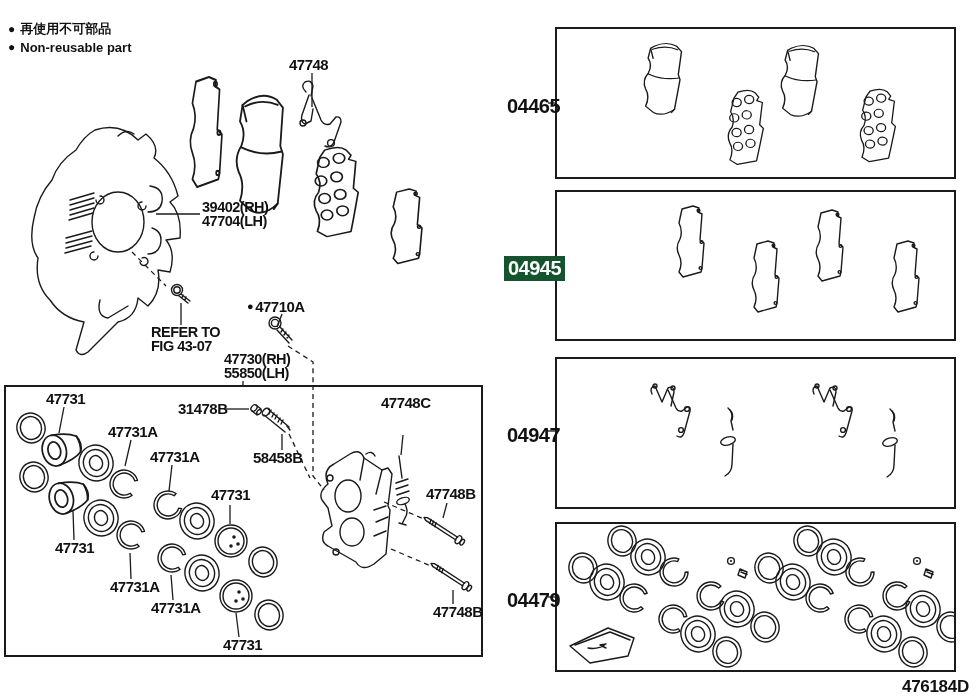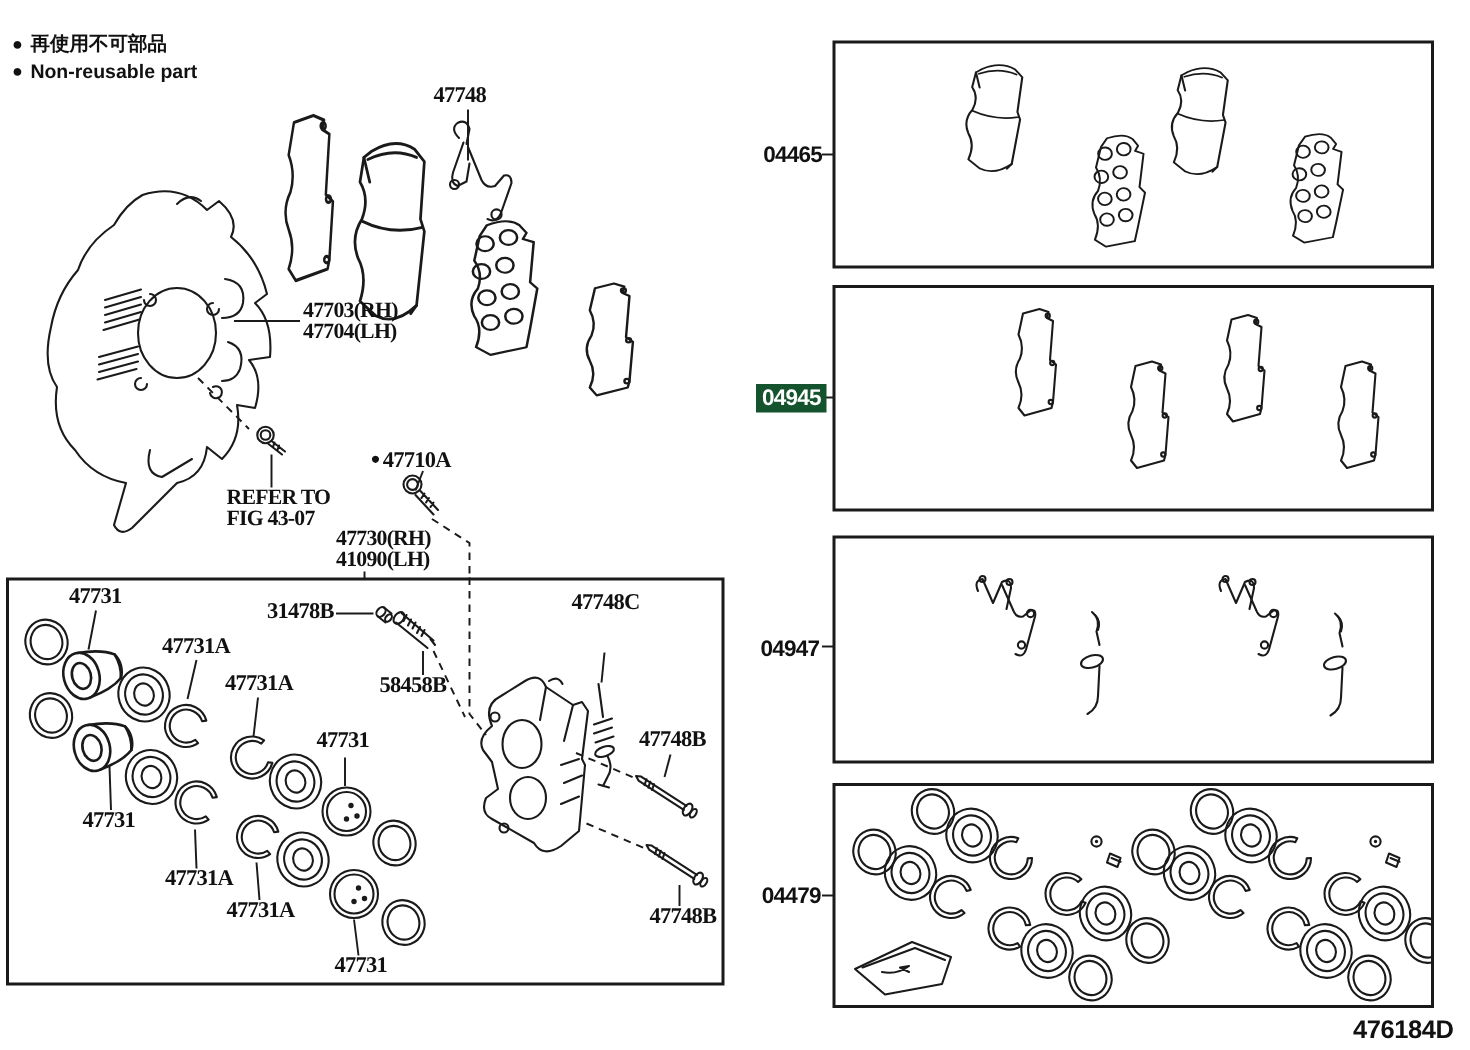--- a/index.html
+++ b/index.html
@@ -5,24 +5,24 @@
   html,body{margin:0;padding:0;background:#fff;}
   .screen{position:relative;width:980px;height:700px;background:#fff;overflow:hidden;
           font-family:"Liberation Sans",sans-serif;color:#111;}
   svg{position:absolute;left:0;top:0;}
   .ln{stroke:#1a1a1a;fill:none;stroke-width:1.4;stroke-linecap:round;stroke-linejoin:round;}
   .bx{stroke:#1a1a1a;fill:none;stroke-width:2;}
   .ld{stroke:#1a1a1a;fill:none;stroke-width:1.3;}
   .dsh{stroke:#1a1a1a;fill:none;stroke-width:1.3;stroke-dasharray:5 4;}
   .dot{fill:#1a1a1a;stroke:none;}
   .lbl{position:absolute;font-weight:bold;font-size:15px;letter-spacing:-0.5px;
-       white-space:nowrap;line-height:15px;font-family:Liberation Serif, serif;}
+       white-space:nowrap;line-height:15px;}
   .lbl.two span{display:block;line-height:13.5px;font-size:14.5px;}
   .lbl .blt{font-size:11px;vertical-align:2px;margin-right:2px;}
-  .kitlbl{position:absolute;font-weight:bold;font-size:15px;letter-spacing:-0.5px;}
+  .kitlbl{position:absolute;font-weight:bold;font-size:20px;letter-spacing:-0.5px;}
   .kitlbl.hl{background:#14532d;color:#fff;padding:1px 4px;}
   .legend{position:absolute;left:8px;top:20px;font-weight:bold;font-size:13px;}
   .legend .row{display:flex;align-items:center;gap:5px;height:18px;}
   .legend .blt{font-size:12px;}
   .figcode{position:absolute;font-weight:bold;font-size:17px;letter-spacing:-0.3px;}
 </style>
 </head>
 <body>
 
 <div class="screen">
@@ -292,36 +292,36 @@
   </div>
   <div class="row">
     <span class="blt">●</span>
     <span>Non-reusable part</span>
   </div>
 </div>
 
 <div class="lbl" style="left:289px;top:57px">47748</div>
 
 <div class="lbl two" style="left:202px;top:201px">
-  <span>47703(RH)</span>
+  <span>39402(RH)</span>
   <span>47704(LH)</span>
 </div>
 
 <div class="lbl two" style="left:151px;top:326px">
   <span>REFER TO</span>
   <span>FIG 43-07</span>
 </div>
 
 <div class="lbl" style="left:247px;top:299px">
   <span class="blt">●</span><span>47710A</span>
 </div>
 
 <div class="lbl two" style="left:224px;top:353px">
   <span>47730(RH)</span>
-  <span>41090(LH)</span>
+  <span>55850(LH)</span>
 </div>
 
 <div class="lbl" style="left:46px;top:391px">47731</div>
 <div class="lbl" style="left:108px;top:424px">47731A</div>
 <div class="lbl" style="left:178px;top:401px">31478B</div>
 <div class="lbl" style="left:150px;top:449px">47731A</div>
 <div class="lbl" style="left:253px;top:450px">58458B</div>
 <div class="lbl" style="left:381px;top:395px">47748C</div>
 <div class="lbl" style="left:426px;top:486px">47748B</div>
 <div class="lbl" style="left:55px;top:540px">47731</div>

